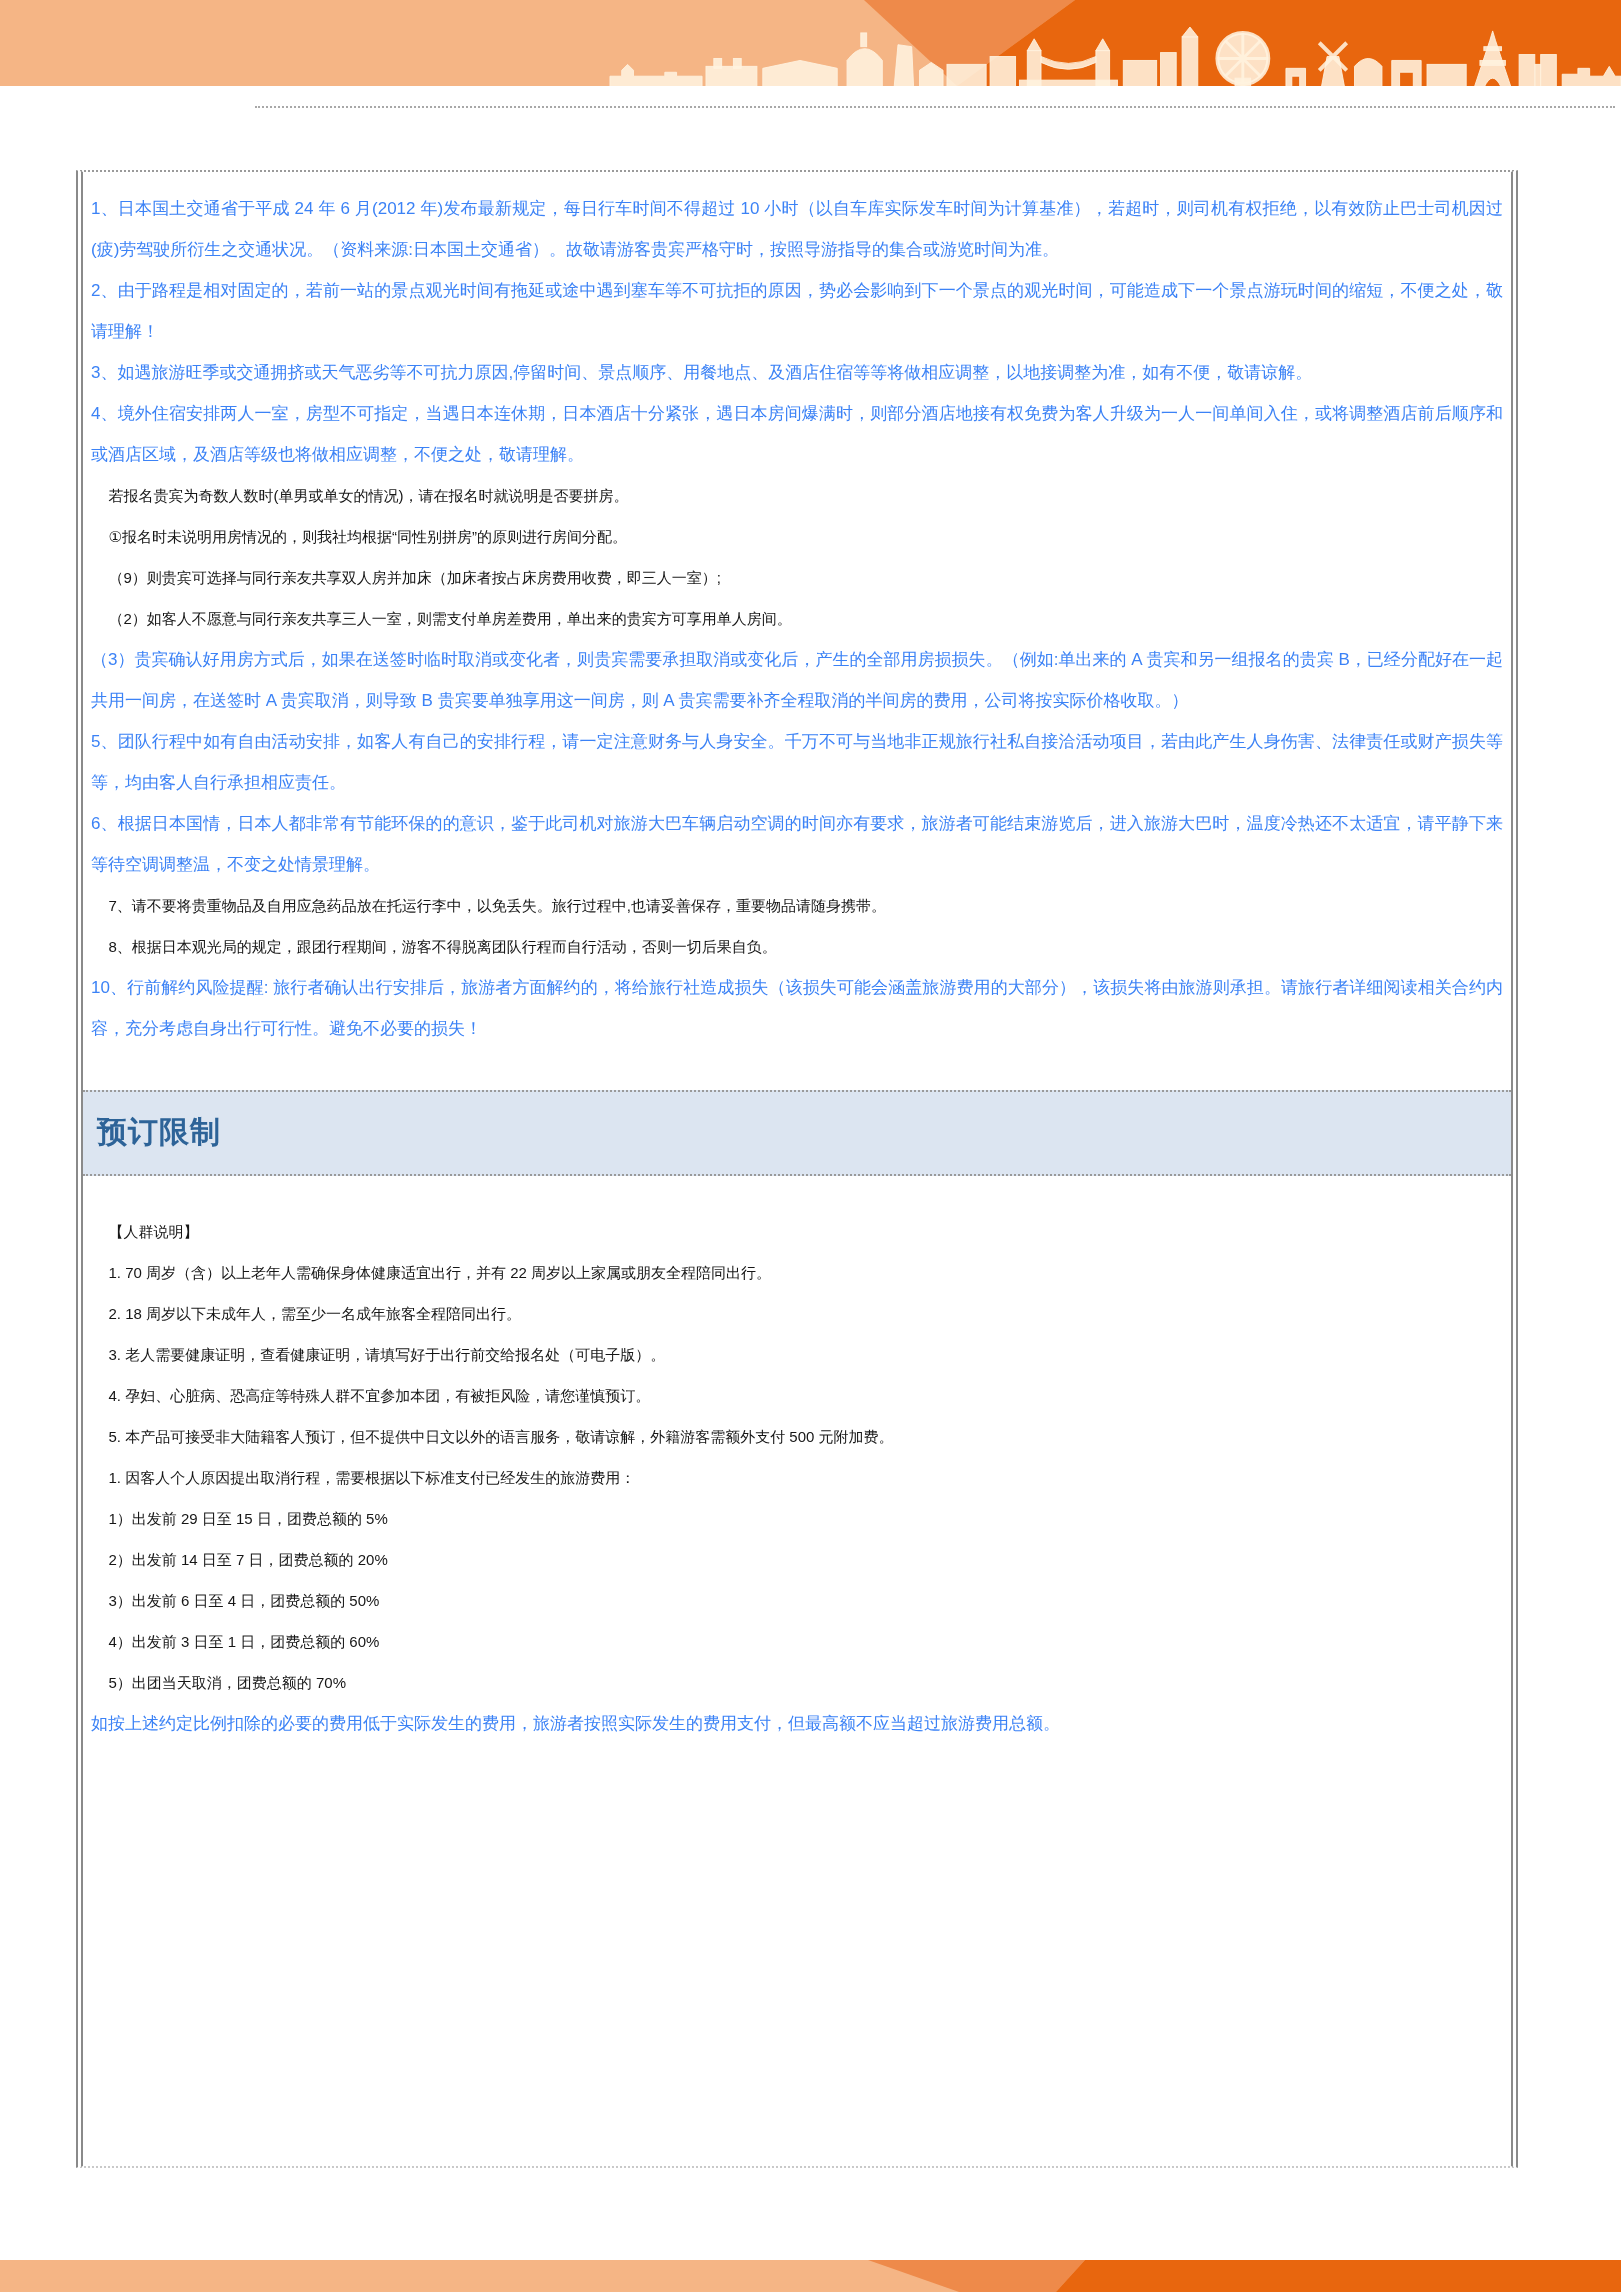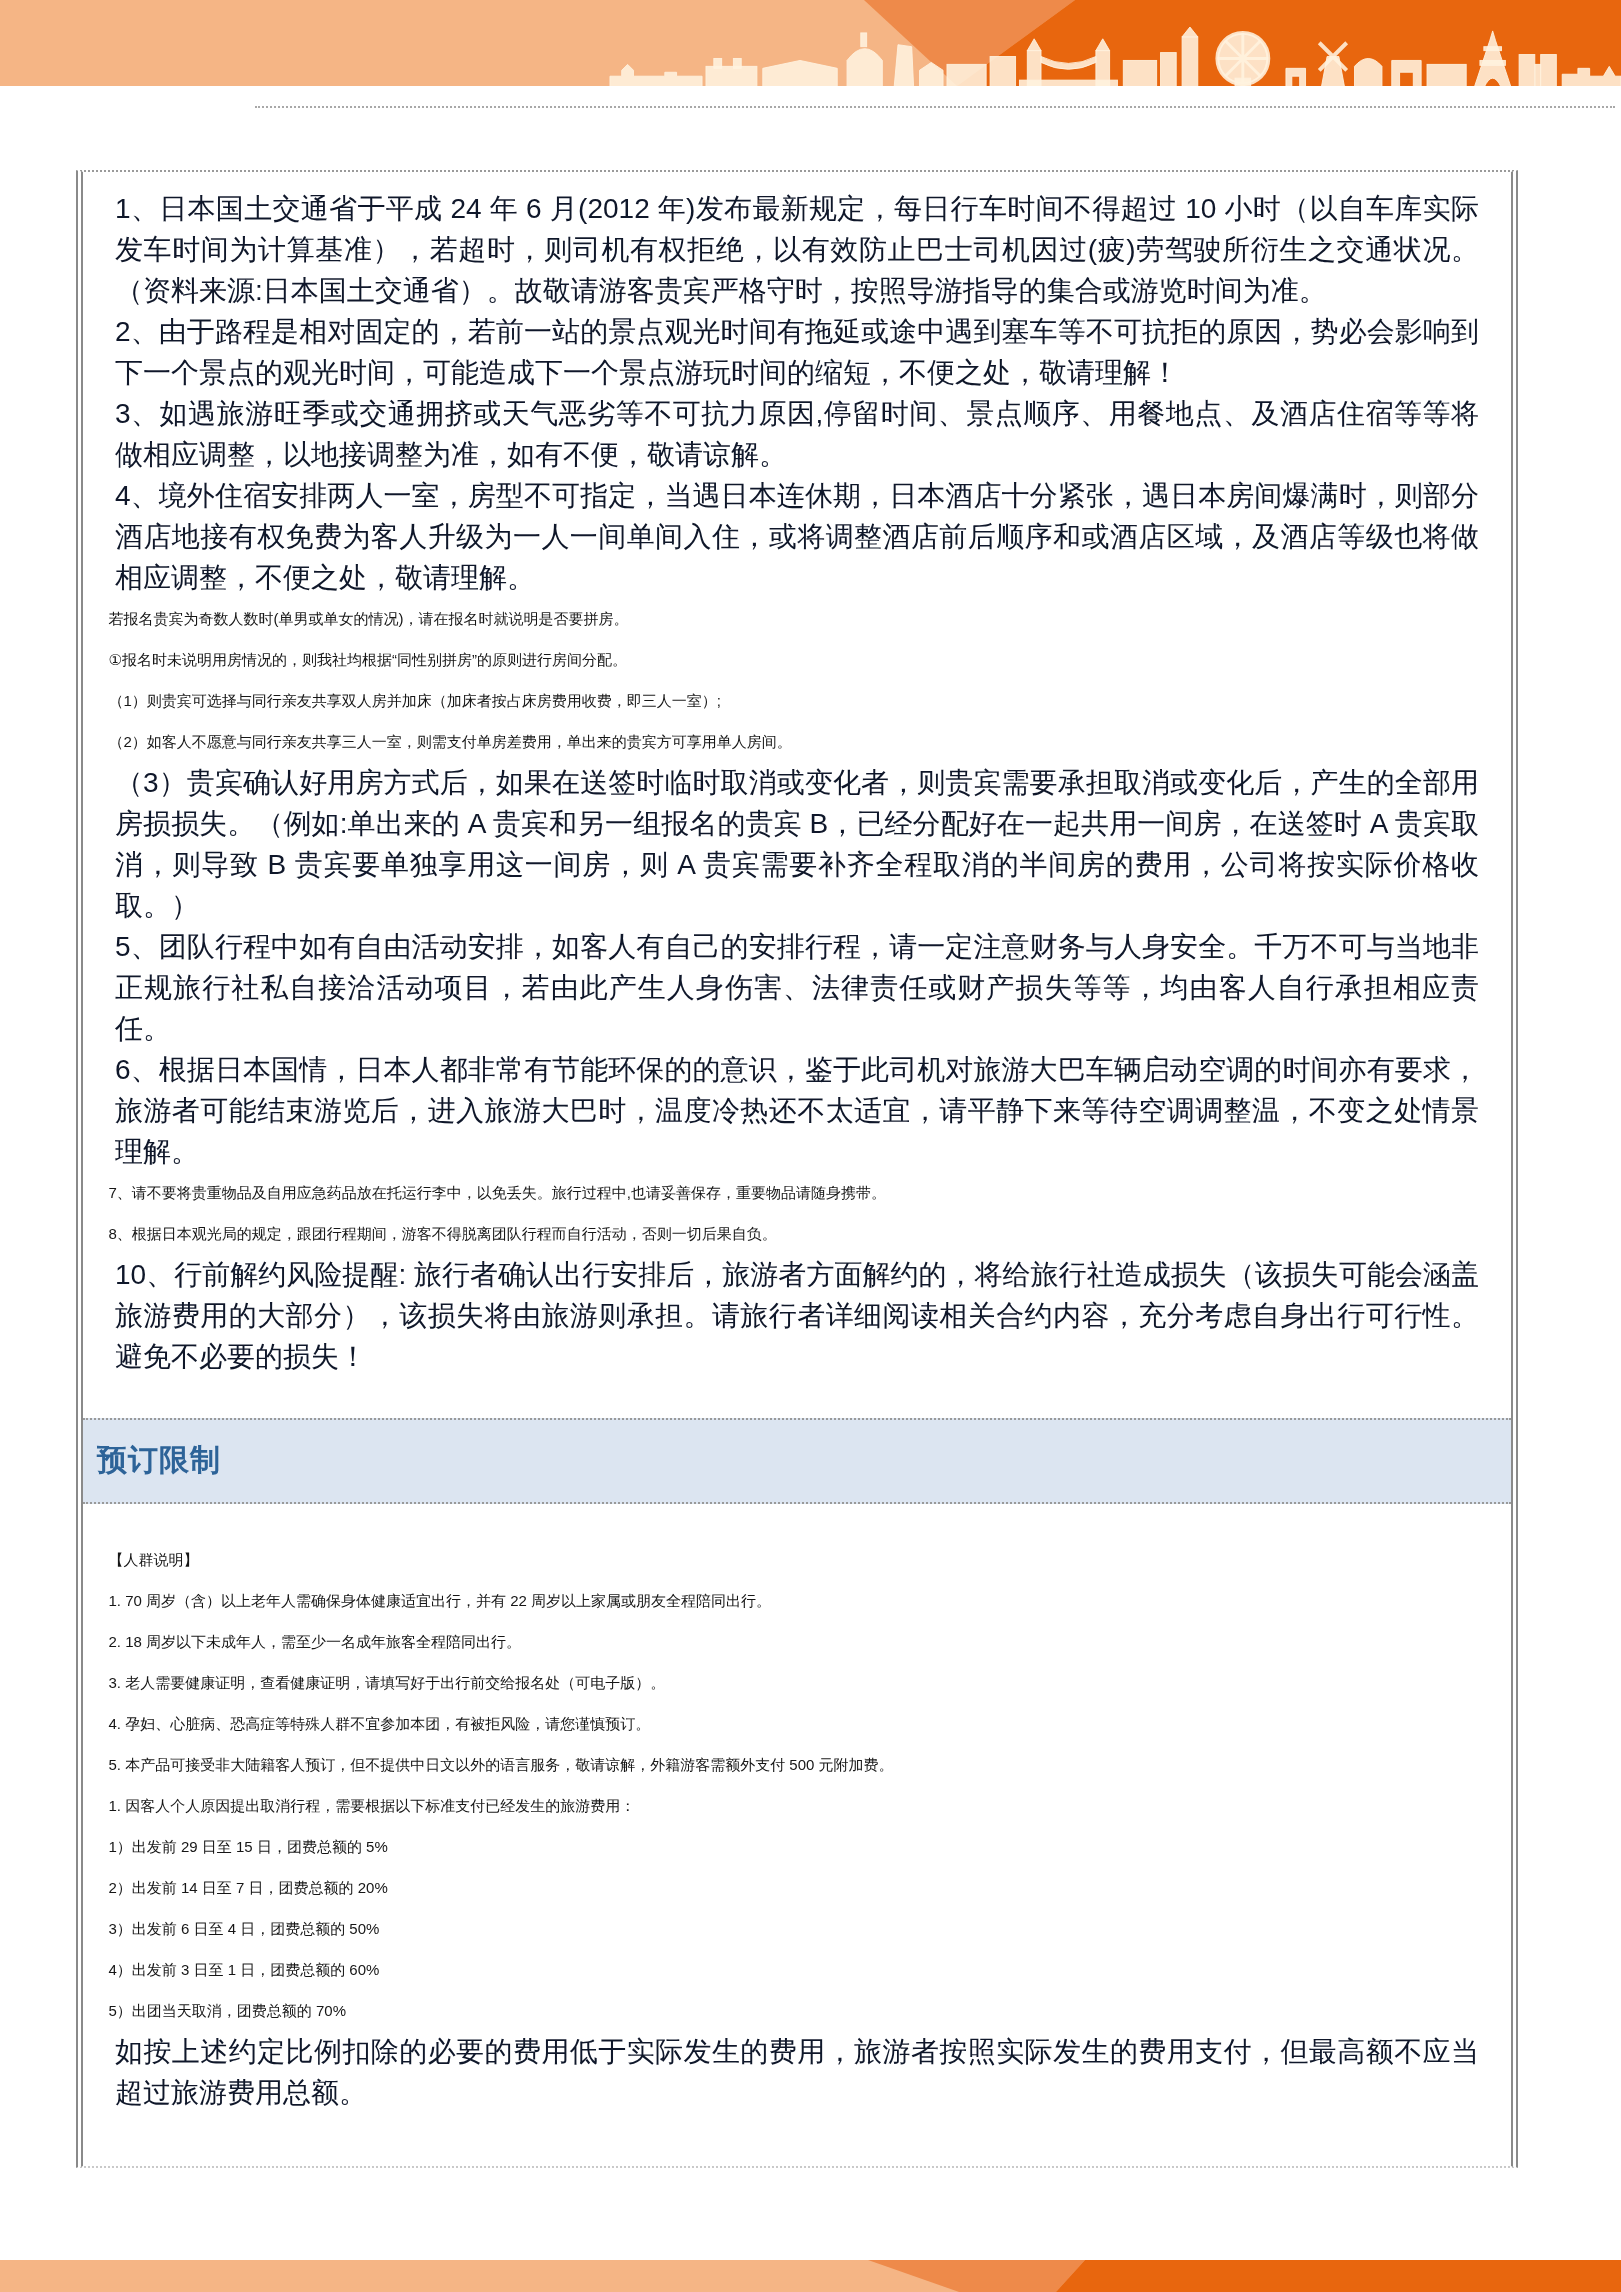--- a/index.html
+++ b/index.html
@@ -17,21 +17,21 @@
 
   .top-rule{position:absolute;top:106px;left:255px;width:1360px;height:0;
     border-top:2px dotted #a8a8a8;}
 
   
   .box{position:absolute;top:170px;left:76px;width:1442px;box-sizing:border-box;
     border-left:7.8px double #8a8a8a;border-right:7.8px double #8a8a8a;
     border-top:2px dotted #9a9a9a;border-bottom:2px dotted #c9c9c9;
     background:#ffffff;padding:15.7px 0 25.5px 0;min-height:1998px;}
 
-  .para{font-size:28px;line-height:41px;margin:0;padding:0 32px;color:#0f172a;
+  .para{font-size:17px;line-height:41px;margin:0;padding:0 8px;color:#3b82f6;
     text-align:justify;}
   .line{font-size:15px;line-height:41px;margin:0;padding:0 25.5px;color:#161616;}
 
   .band{height:82px;background:#dce5f1;border-top:2px dotted #9a9a9a;
     border-bottom:2px dotted #9a9a9a;display:flex;align-items:center;
     padding:0 14px;margin:41px 0 35px 0;}
   .band h2{margin:0;font-size:30px;font-weight:bold;color:#2d6398;letter-spacing:1px;}
 
   
   .footer{position:absolute;bottom:0;left:0;width:1621px;height:33px;background:#f5b585;overflow:hidden;}
@@ -106,21 +106,21 @@
 
   <div class="box">
 
     <section>
       <p class="para">1、日本国土交通省于平成 24 年 6 月(2012 年)发布最新规定，每日行车时间不得超过 10 小时（以自车库实际发车时间为计算基准），若超时，则司机有权拒绝，以有效防止巴士司机因过(疲)劳驾驶所衍生之交通状况。（资料来源:日本国土交通省）。故敬请游客贵宾严格守时，按照导游指导的集合或游览时间为准。</p>
       <p class="para">2、由于路程是相对固定的，若前一站的景点观光时间有拖延或途中遇到塞车等不可抗拒的原因，势必会影响到下一个景点的观光时间，可能造成下一个景点游玩时间的缩短，不便之处，敬请理解！</p>
       <p class="para">3、如遇旅游旺季或交通拥挤或天气恶劣等不可抗力原因,停留时间、景点顺序、用餐地点、及酒店住宿等等将做相应调整，以地接调整为准，如有不便，敬请谅解。</p>
       <p class="para">4、境外住宿安排两人一室，房型不可指定，当遇日本连休期，日本酒店十分紧张，遇日本房间爆满时，则部分酒店地接有权免费为客人升级为一人一间单间入住，或将调整酒店前后顺序和或酒店区域，及酒店等级也将做相应调整，不便之处，敬请理解。</p>
       <p class="line">若报名贵宾为奇数人数时(单男或单女的情况)，请在报名时就说明是否要拼房。</p>
       <p class="line">①报名时未说明用房情况的，则我社均根据“同性别拼房”的原则进行房间分配。</p>
-      <p class="line">（1）则贵宾可选择与同行亲友共享双人房并加床（加床者按占床房费用收费，即三人一室）;</p>
+      <p class="line">（9）则贵宾可选择与同行亲友共享双人房并加床（加床者按占床房费用收费，即三人一室）;</p>
       <p class="line">（2）如客人不愿意与同行亲友共享三人一室，则需支付单房差费用，单出来的贵宾方可享用单人房间。</p>
       <p class="para">（3）贵宾确认好用房方式后，如果在送签时临时取消或变化者，则贵宾需要承担取消或变化后，产生的全部用房损损失。（例如:单出来的 A 贵宾和另一组报名的贵宾 B，已经分配好在一起共用一间房，在送签时 A 贵宾取消，则导致 B 贵宾要单独享用这一间房，则 A 贵宾需要补齐全程取消的半间房的费用，公司将按实际价格收取。）</p>
       <p class="para">5、团队行程中如有自由活动安排，如客人有自己的安排行程，请一定注意财务与人身安全。千万不可与当地非正规旅行社私自接洽活动项目，若由此产生人身伤害、法律责任或财产损失等等，均由客人自行承担相应责任。</p>
       <p class="para">6、根据日本国情，日本人都非常有节能环保的的意识，鉴于此司机对旅游大巴车辆启动空调的时间亦有要求，旅游者可能结束游览后，进入旅游大巴时，温度冷热还不太适宜，请平静下来等待空调调整温，不变之处情景理解。</p>
       <p class="line">7、请不要将贵重物品及自用应急药品放在托运行李中，以免丢失。旅行过程中,也请妥善保存，重要物品请随身携带。</p>
       <p class="line">8、根据日本观光局的规定，跟团行程期间，游客不得脱离团队行程而自行活动，否则一切后果自负。</p>
       <p class="para">10、行前解约风险提醒: 旅行者确认出行安排后，旅游者方面解约的，将给旅行社造成损失（该损失可能会涵盖旅游费用的大部分），该损失将由旅游则承担。请旅行者详细阅读相关合约内容，充分考虑自身出行可行性。避免不必要的损失！</p>
     </section>
 
     <div class="band">

